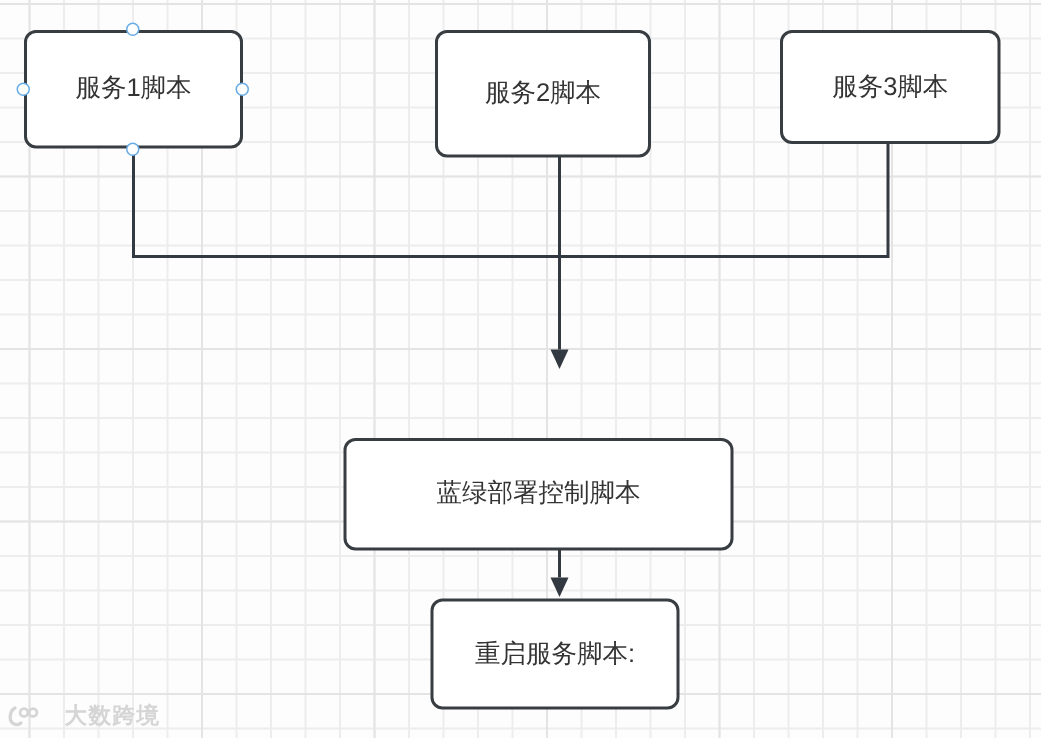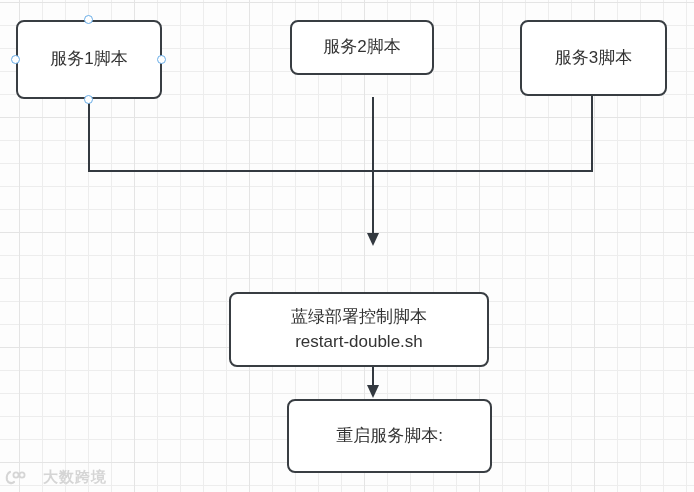--- a/index.html
+++ b/index.html
@@ -31,24 +31,24 @@
     flex-direction:column;
     align-items:center;
     justify-content:center;
     color:#333333;
     font-size:17px;
     line-height:1.45;
     text-align:center;
     cursor:move;
   }
   .node-service1{left:16px;top:20px;width:146px;height:79px;}
-  .node-service2{left:290px;top:20px;width:144px;height:55px;}
+  .node-service2{left:290px;top:20px;width:144px;height:85px;}
   .node-service3{left:520px;top:20px;width:147px;height:76px;}
   .node-controller{left:229px;top:248px;width:260px;height:75px;margin-top:44px;}
-  .node-restart{left:287px;top:399px;width:205px;height:74px;}
+  .node-restart{left:287px;top:399px;width:166px;height:74px;}
   .handle{
     position:absolute;
     width:9px;height:9px;
     box-sizing:border-box;
     background:#ffffff;
     border:1.5px solid #67ace7;
     border-radius:50%;
     z-index:5;
     cursor:crosshair;
   }
@@ -95,21 +95,20 @@
   <div class="node node-service2">
     <span>服务2脚本</span>
   </div>
 
   <div class="node node-service3">
     <span>服务3脚本</span>
   </div>
 
   <div class="node node-controller">
     <span>蓝绿部署控制脚本</span>
-    <span>restart-double.sh</span>
   </div>
 
   <div class="node node-restart">
     <span>重启服务脚本:</span>
   </div>
 
   <div class="handle handle-top"></div>
   <div class="handle handle-left"></div>
   <div class="handle handle-right"></div>
   <div class="handle handle-bottom"></div>

